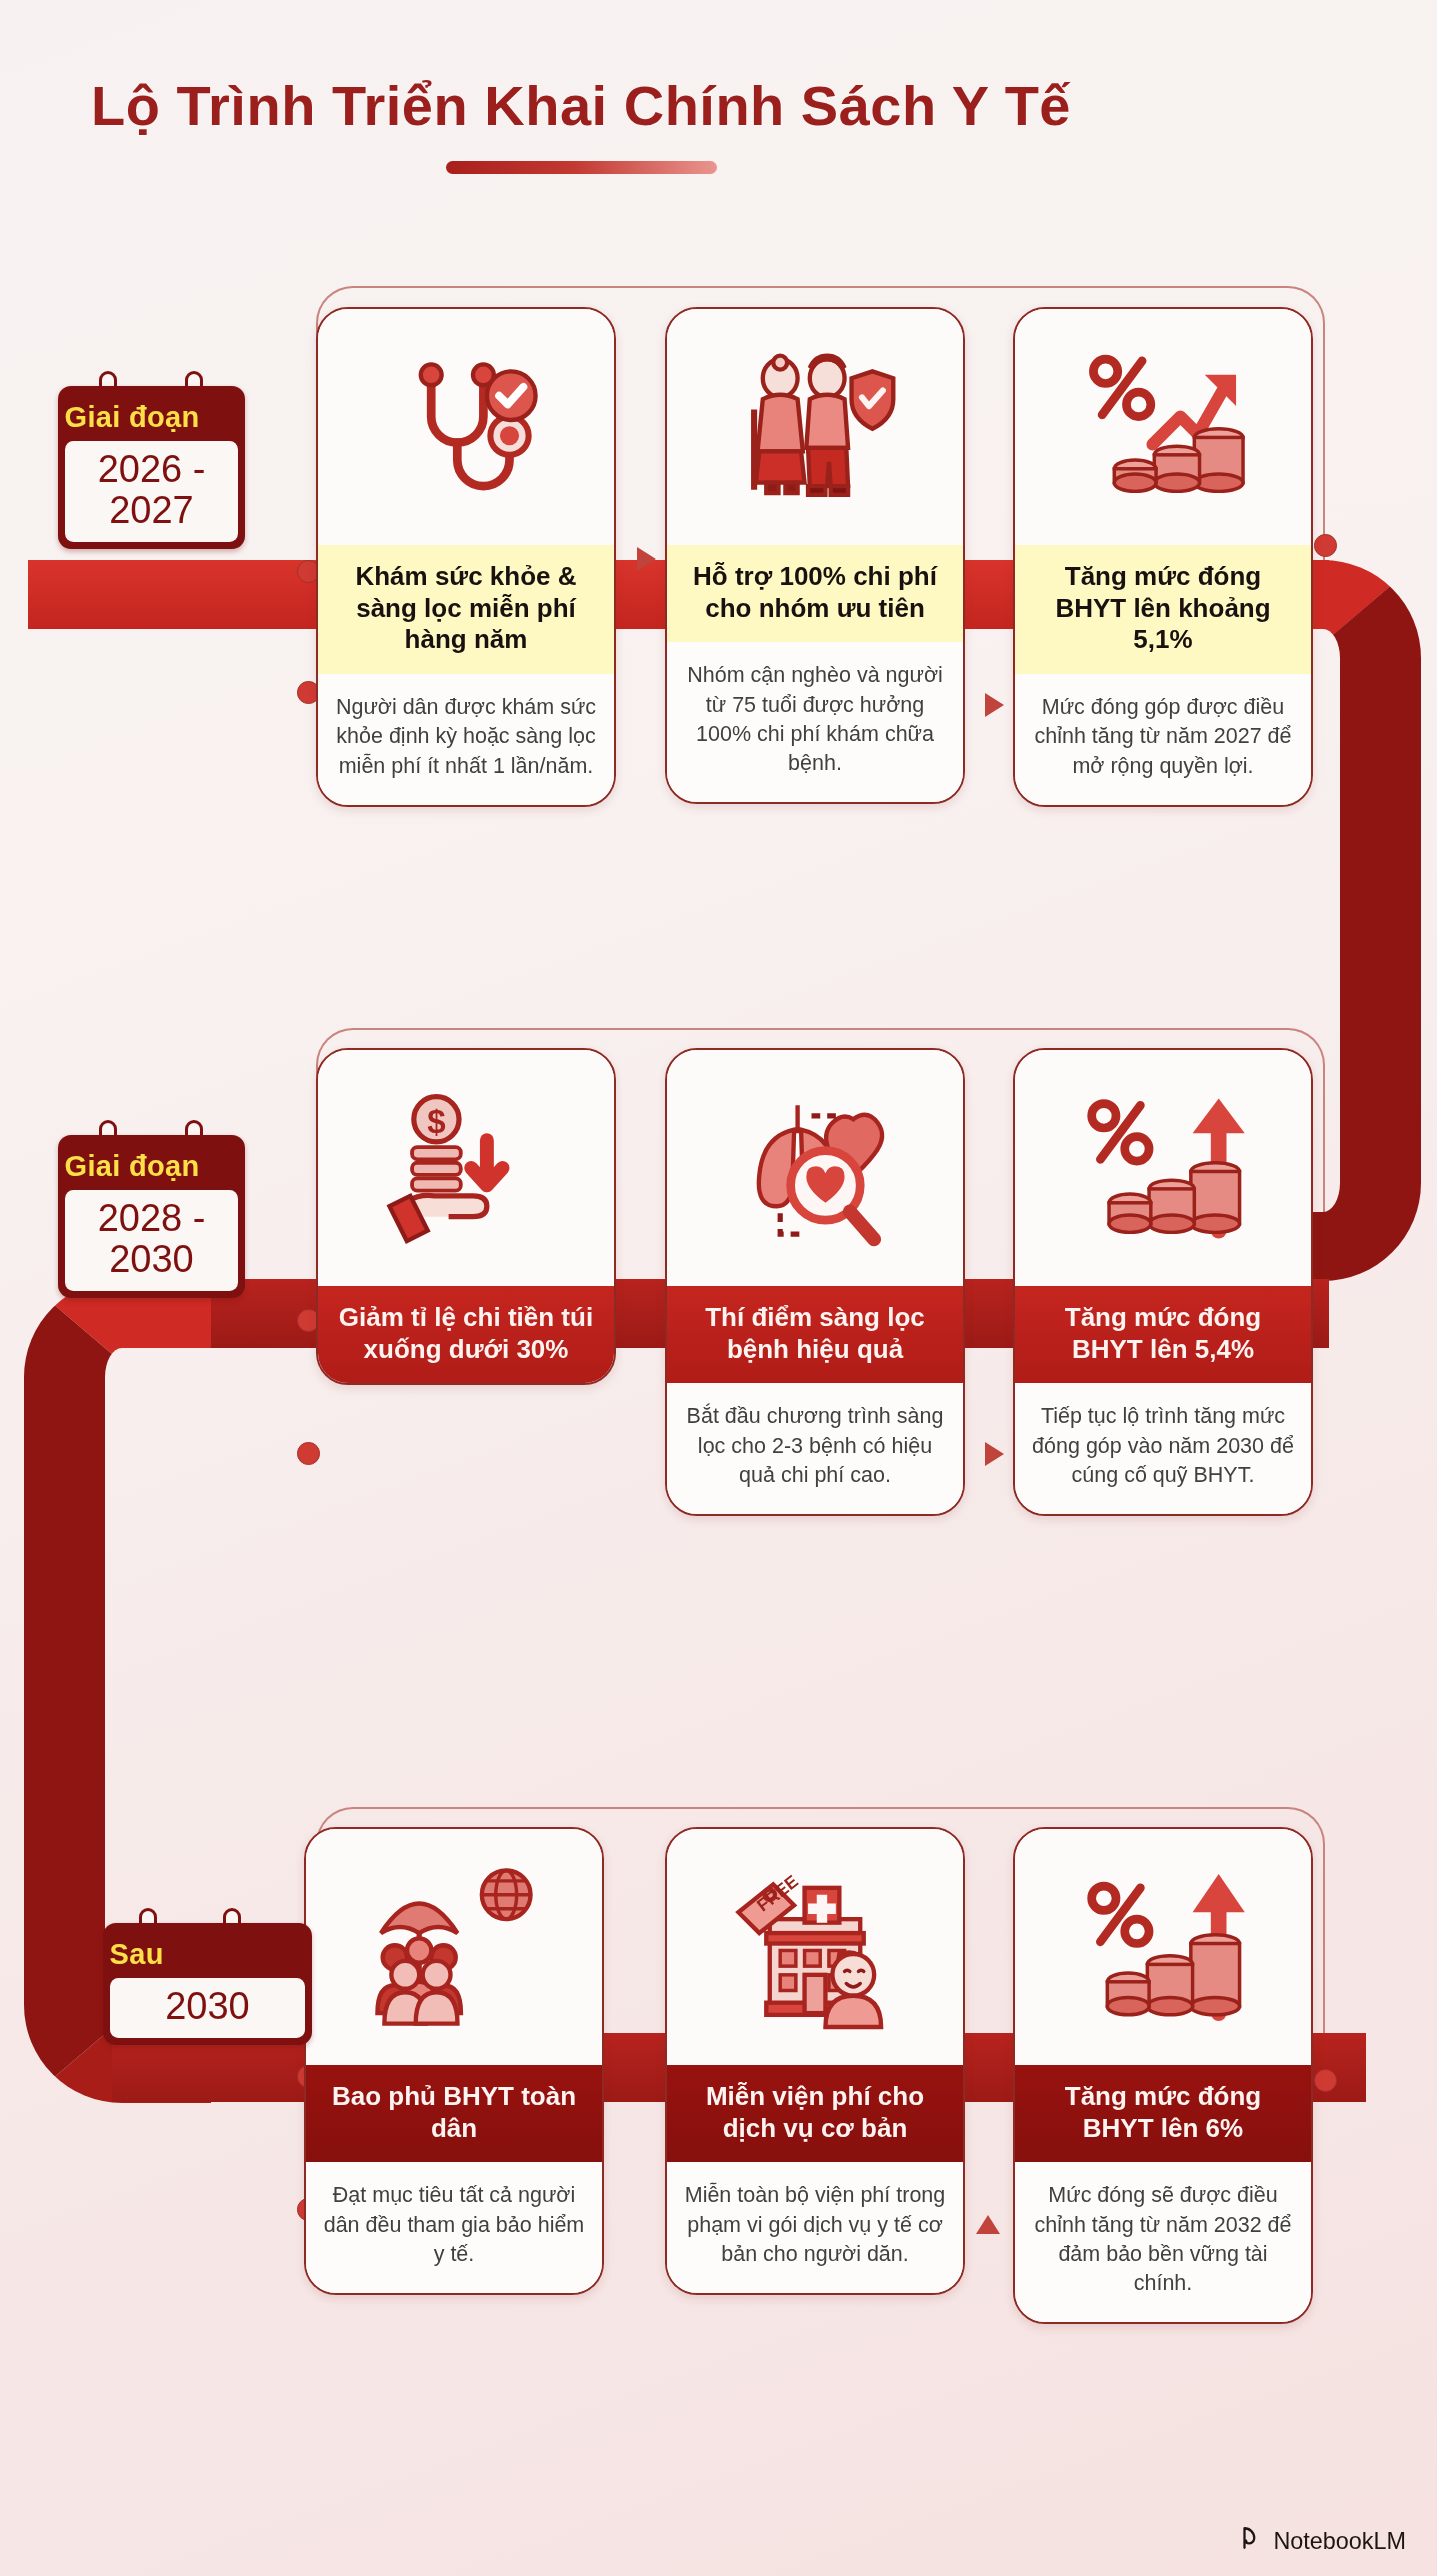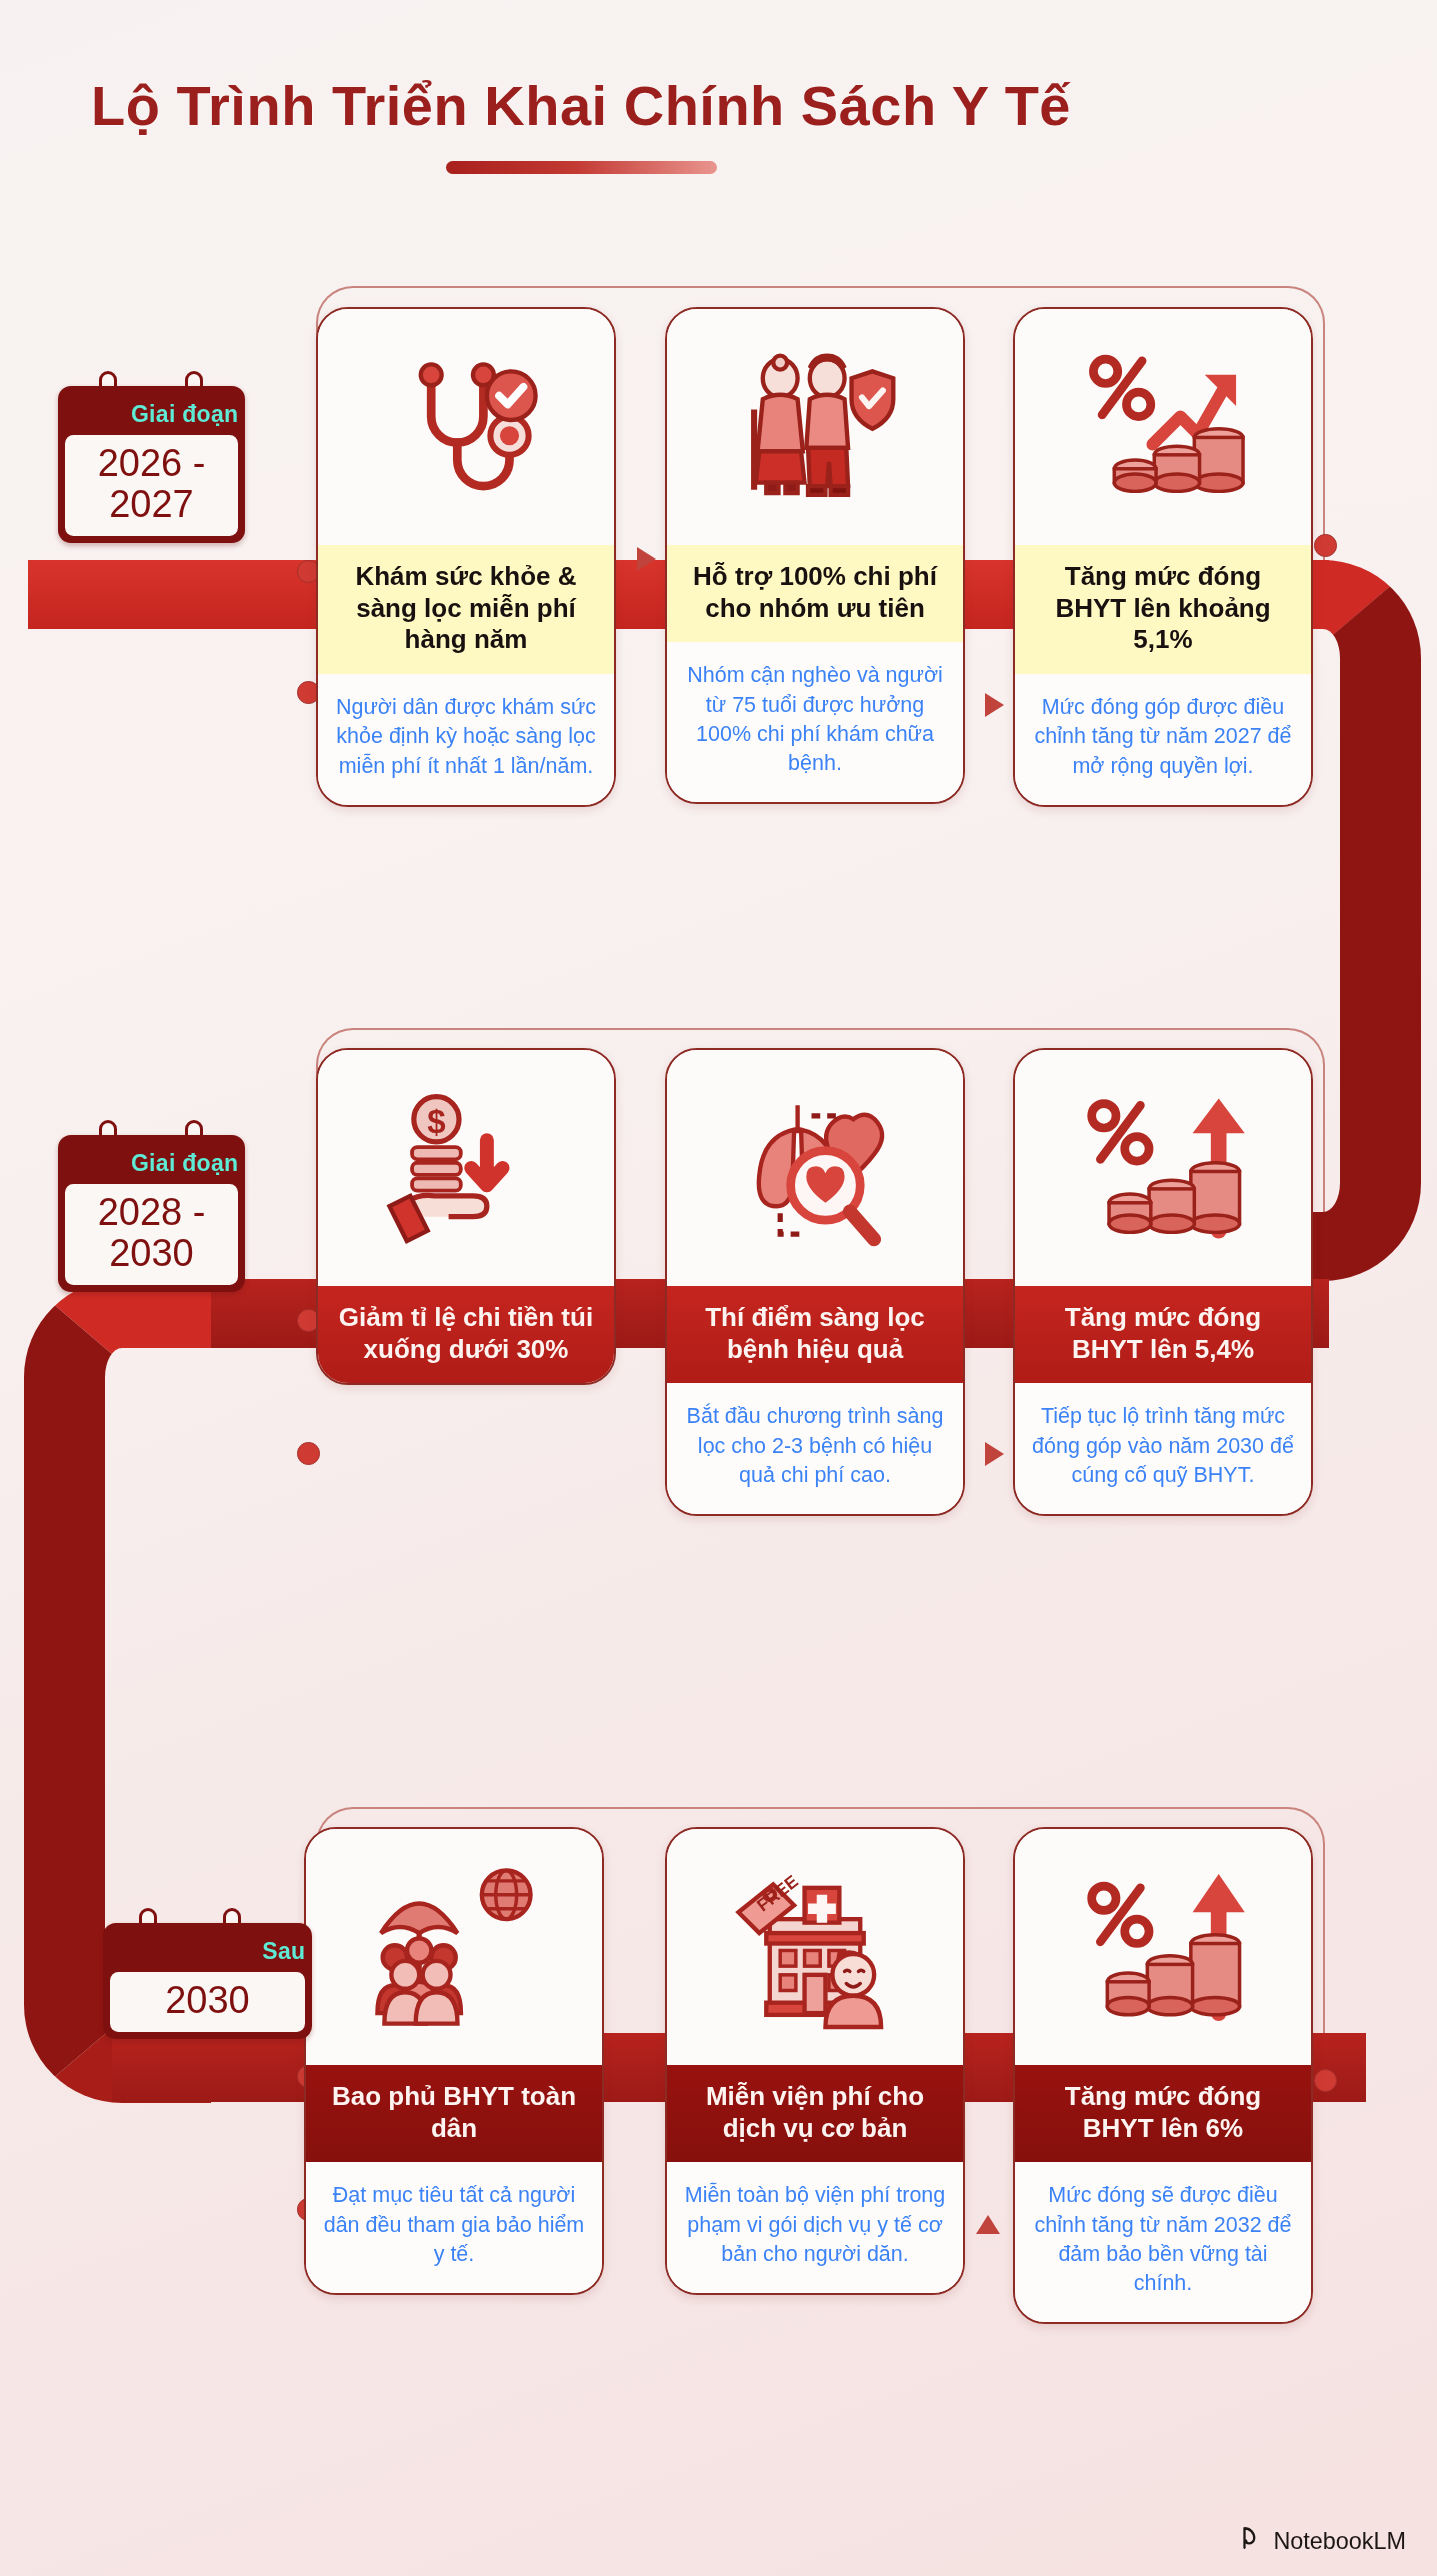--- a/index.html
+++ b/index.html
@@ -121,23 +121,23 @@
   .cal-ring.l { left: 41px; }
   .cal-ring.r { left: 127px; }
   .cal-body {
     position: relative;
     background: #7e100f;
     border-radius: 13px;
     padding: 5.6px 6.6px 6.6px;
     box-shadow: 0 2.8px 5.6px rgba(110,20,18,.28);
   }
   .cal-head {
-    text-align: right;
-    color: #5eead4;
-    font-size: 23px;
+    text-align: left;
+    color: #fde047;
+    font-size: 29px;
     font-weight: bold;
     padding: 9.4px 0 7.5px;
     letter-spacing: 0.3px;
   }
   .cal-date {
     background: #fbf7f4;
     border-radius: 8.4px;
     color: #7e100f;
     font-size: 38px;
     font-weight: normal;
@@ -170,21 +170,21 @@
     text-align: center;
     font-size: 26px;
     font-weight: bold;
     line-height: 1.22;
   }
   .card-body {
     padding: 19px 17px 24px;
     text-align: center;
     font-size: 21.5px;
     line-height: 1.36;
-    color: #3b82f6;
+    color: #404040;
     background: #fdfcfb;
   }
 
   
   .row1 .card-head { background: #fef9c3; color: #18110f; }
   .row2 .card-head { background: linear-gradient(180deg,#c5251f 0%, #b01c17 100%); color: #fdf4f1; }
   .row3 .card-head { background: linear-gradient(180deg,#98120f 0%, #86100d 100%); color: #fdf4f1; }
 
   
   .watermark {

